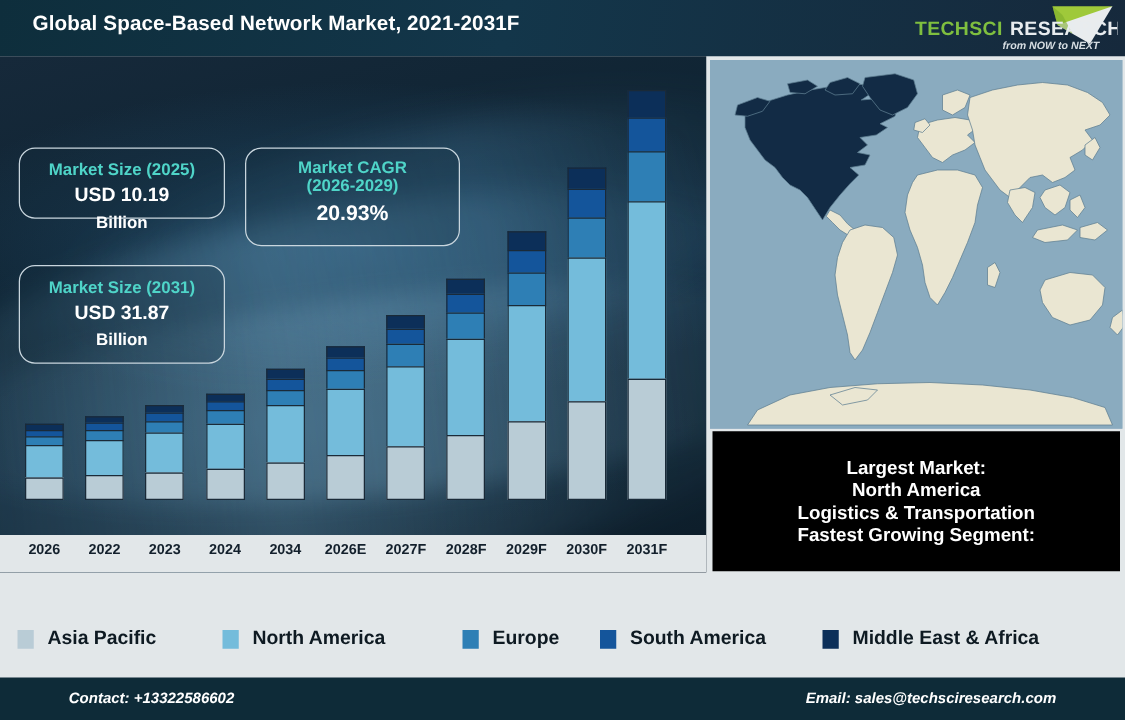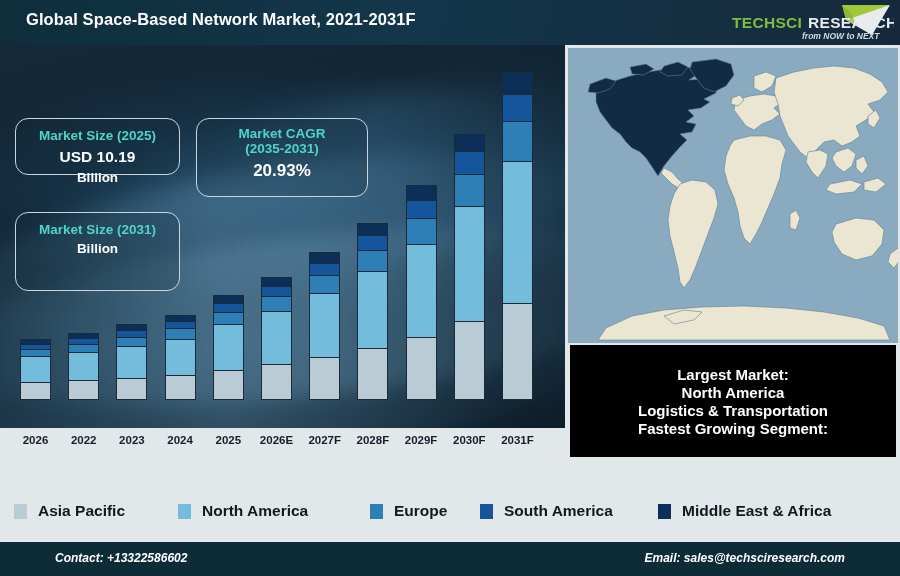--- a/index.html
+++ b/index.html
@@ -258,35 +258,36 @@
       </div>
 
     <div class="stat-card" id="card-size-2025">
       <div class="stat-label">Market Size (2025)</div>
       <div class="stat-value">USD 10.19</div>
       <div class="stat-unit">Billion</div>
     </div>
 
     <div class="stat-card" id="card-cagr">
       <div class="stat-label2">Market CAGR</div>
-      <div class="stat-label2">(2035-2031)</div>
+      <div class="stat-label2">(2026-2029)</div>
       <div class="stat-value">20.93%</div>
     </div>
 
     <div class="stat-card" id="card-size-2031">
       <div class="stat-label">Market Size (2031)</div>
+      <div class="stat-value">USD 31.87</div>
       <div class="stat-unit">Billion</div>
     </div>
 
     <div id="xaxis">
         <div class="xlab" style="left: 12.5px;">2026</div>
         <div class="xlab" style="left: 60.7px;">2022</div>
         <div class="xlab" style="left: 108.9px;">2023</div>
         <div class="xlab" style="left: 157.1px;">2024</div>
-        <div class="xlab" style="left: 205.3px;">2025</div>
+        <div class="xlab" style="left: 205.3px;">2034</div>
         <div class="xlab" style="left: 253.5px;">2026E</div>
         <div class="xlab" style="left: 301.7px;">2027F</div>
         <div class="xlab" style="left: 349.9px;">2028F</div>
         <div class="xlab" style="left: 398.1px;">2029F</div>
         <div class="xlab" style="left: 446.3px;">2030F</div>
         <div class="xlab" style="left: 494.5px;">2031F</div>
       </div>
   </div>
 
   <div id="map-panel">

